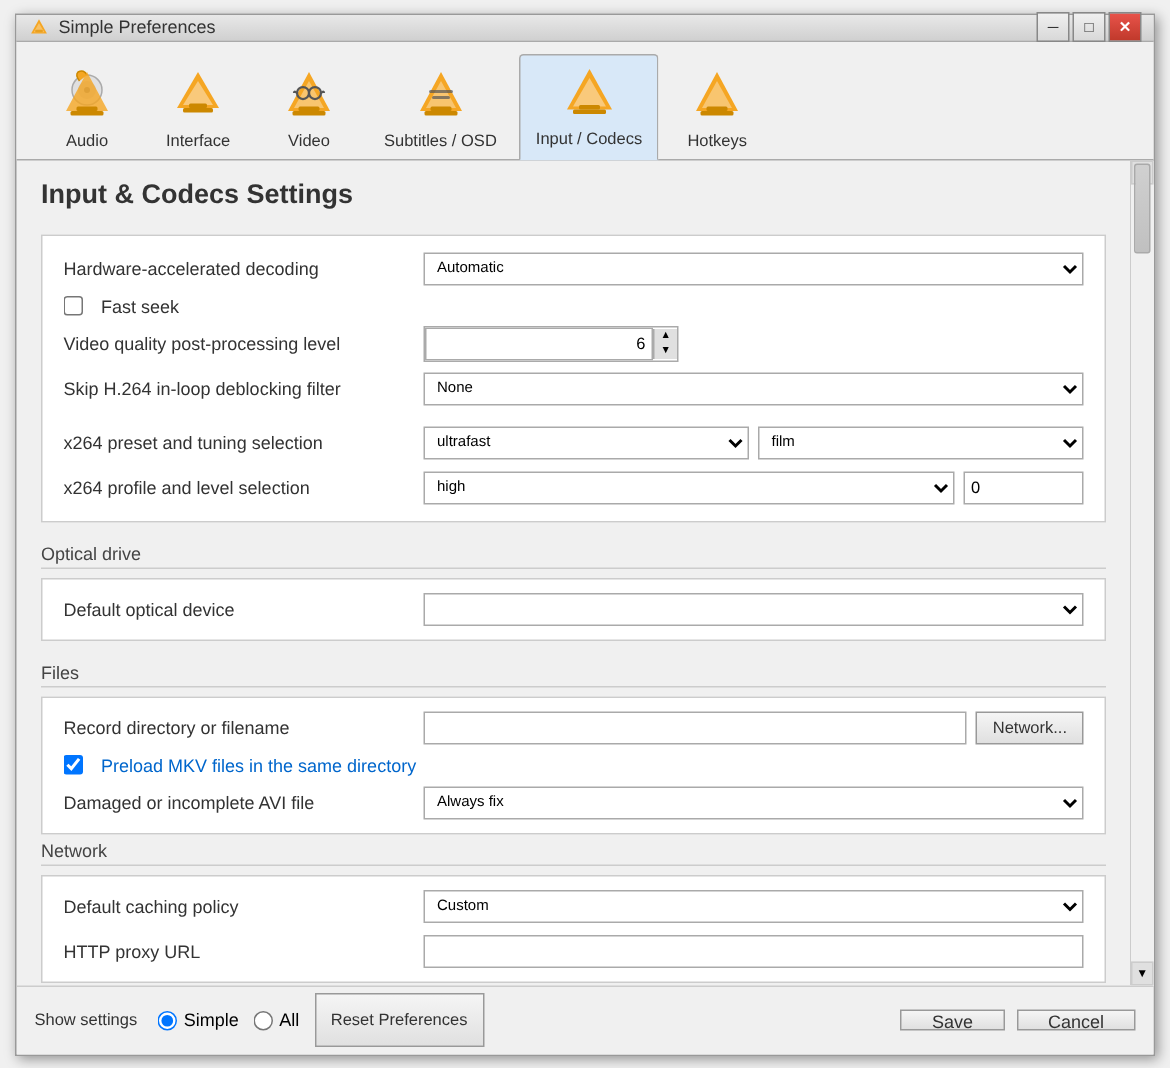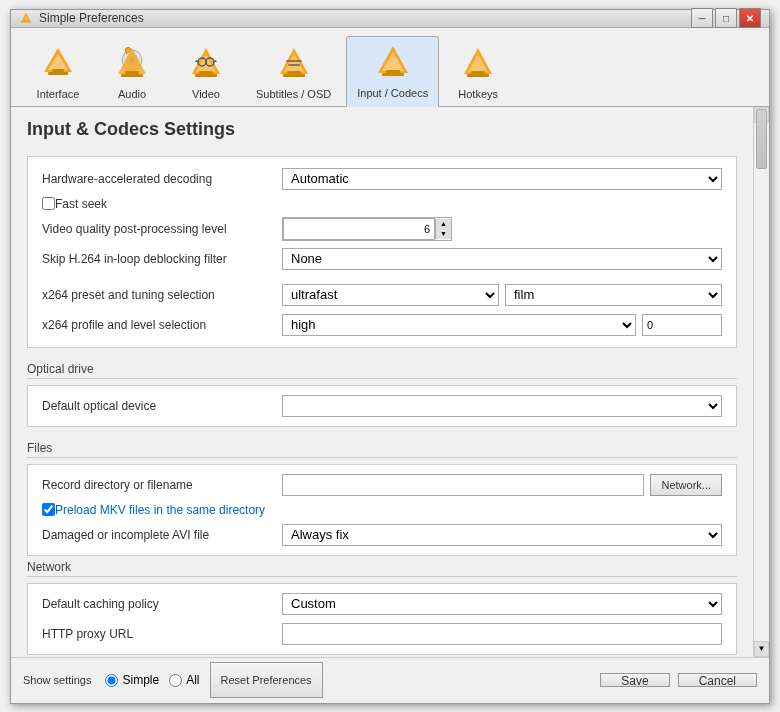--- a/index.html
+++ b/index.html
@@ -163,21 +163,21 @@
     .setting-control {
       flex: 1;
       display: flex;
       align-items: center;
       gap: 6px;
     }
     select {
       height: 22px;
       border: 1px solid #aaa;
       background: white;
-      font-size: 13px;
+      font-size: 10px;
       padding: 0 4px;
       cursor: pointer;
     }
     select.full { width: 100%; }
     input[type="text"], input[type="url"] {
       height: 22px;
       border: 1px solid #aaa;
       background: white;
       font-size: 11px;
       padding: 0 4px;
@@ -211,21 +211,21 @@
       cursor: pointer;
       display: flex;
       align-items: center;
       justify-content: center;
       font-size: 7px;
       line-height: 1;
     }
     .checkbox-row {
       display: flex;
       align-items: center;
-      gap: 0;
+      gap: 12px;
       margin-bottom: 6px;
     }
     .checkbox-row input[type="checkbox"] {
       width: 13px;
       height: 13px;
     }
     .checkbox-label {
       font-size: 12px;
       color: #333;
     }
@@ -330,40 +330,40 @@
       <span class="title-text">Simple Preferences</span>
     </div>
     <div class="title-controls">
       <button class="title-btn">─</button>
       <button class="title-btn">□</button>
       <button class="title-btn close">✕</button>
     </div>
   </div>
 
   <div class="tab-bar">
-    <div class="tab-item">
-      <svg class="tab-icon" viewBox="0 0 40 40">
-        <polygon points="20,4 34,28 6,28" fill="#f5a623"></polygon>
-        <polygon points="20,10 30,26 10,26" fill="white" opacity="0.4"></polygon>
-        <rect x="14" y="25" width="12" height="3" fill="#cc8800" rx="1"></rect>
-        <rect x="10" y="28" width="20" height="3" fill="#cc8800" rx="1"></rect>
-      </svg>
-      <span>Interface</span>
-    </div>
     <div class="tab-item">
       <svg class="tab-icon" viewBox="0 0 40 40">
         <circle cx="20" cy="16" r="10" fill="#e0e0e0" stroke="#aaa" stroke-width="1"></circle>
         <circle cx="20" cy="16" r="6" fill="#ccc"></circle>
         <path d="M15,10 Q12,6 14,4 Q18,2 20,6" fill="#f5a623" stroke="#cc8800" stroke-width="1"></path>
         <circle cx="20" cy="16" r="2" fill="#888"></circle>
         <polygon points="20,4 34,30 6,30" fill="#f5a623" opacity="0.8"></polygon>
         <rect x="13" y="27" width="14" height="3" fill="#cc8800" rx="1"></rect>
         <rect x="9" y="30" width="22" height="3" fill="#cc8800" rx="1"></rect>
       </svg>
       <span>Audio</span>
+    </div>
+    <div class="tab-item">
+      <svg class="tab-icon" viewBox="0 0 40 40">
+        <polygon points="20,4 34,28 6,28" fill="#f5a623"></polygon>
+        <polygon points="20,10 30,26 10,26" fill="white" opacity="0.4"></polygon>
+        <rect x="14" y="25" width="12" height="3" fill="#cc8800" rx="1"></rect>
+        <rect x="10" y="28" width="20" height="3" fill="#cc8800" rx="1"></rect>
+      </svg>
+      <span>Interface</span>
     </div>
     <div class="tab-item">
       <svg class="tab-icon" viewBox="0 0 40 40">
         <polygon points="20,4 34,30 6,30" fill="#f5a623"></polygon>
         <polygon points="20,10 30,28 10,28" fill="white" opacity="0.35"></polygon>
         <rect x="13" y="27" width="14" height="3" fill="#cc8800" rx="1"></rect>
         <rect x="9" y="30" width="22" height="3" fill="#cc8800" rx="1"></rect>
 
         <circle cx="16" cy="18" r="4" fill="none" stroke="#555" stroke-width="1.5"></circle>
         <circle cx="24" cy="18" r="4" fill="none" stroke="#555" stroke-width="1.5"></circle>

